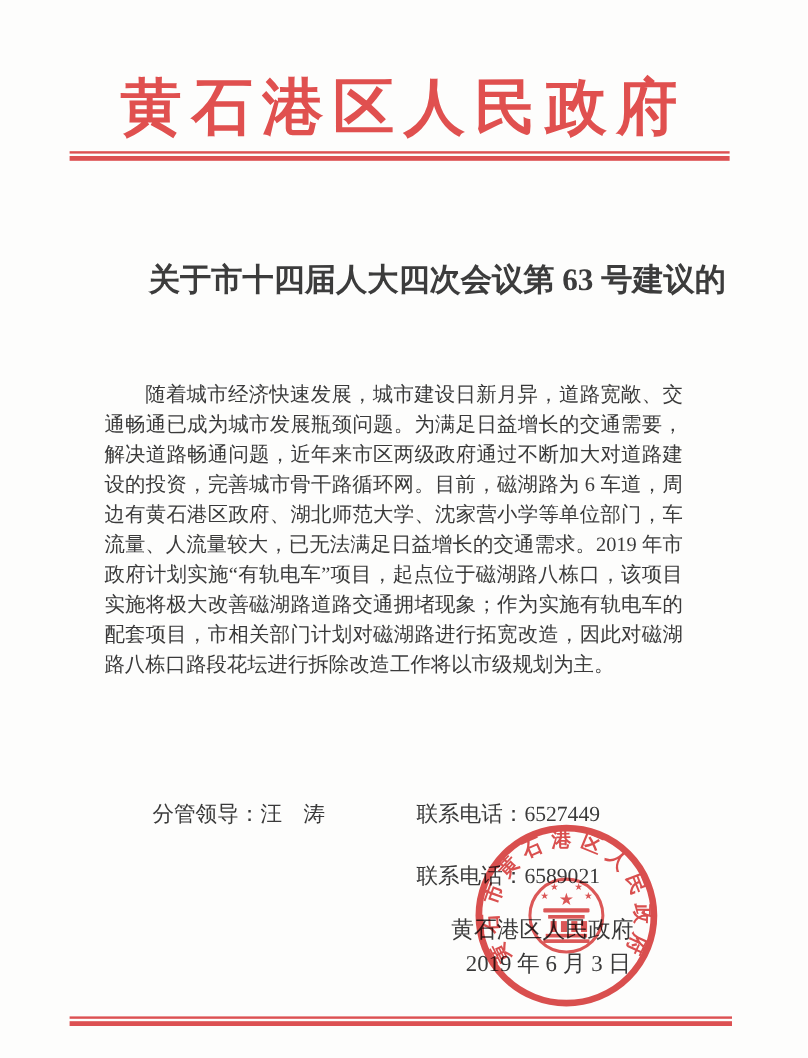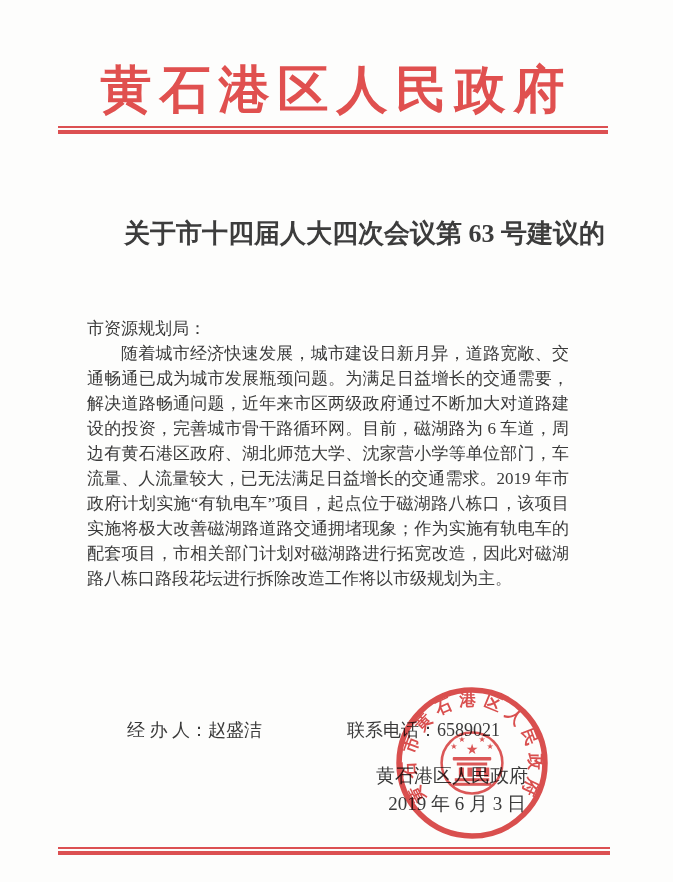--- a/index.html
+++ b/index.html
@@ -75,26 +75,28 @@
 
   <div class="letterhead">黄石港区人民政府</div>
 
   <div class="rule rule-top"></div>
 
   <div class="doc-title">
     <div>关于市十四届人大四次会议第 63 号建议的</div>
   </div>
 
   <div class="body-text">
-    <div>市资源规划局：</div>
     <p>随着城市经济快速发展，城市建设日新月异，道路宽敞、交通畅通已成为城市发展瓶颈问题。为满足日益增长的交通需要，解决道路畅通问题，近年来市区两级政府通过不断加大对道路建设的投资，完善城市骨干路循环网。目前，磁湖路为 6 车道，周边有黄石港区政府、湖北师范大学、沈家营小学等单位部门，车流量、人流量较大，已无法满足日益增长的交通需求。2019 年市政府计划实施“有轨电车”项目，起点位于磁湖路八栋口，该项目实施将极大改善磁湖路道路交通拥堵现象；作为实施有轨电车的配套项目，市相关部门计划对磁湖路进行拓宽改造，因此对磁湖路八栋口路段花坛进行拆除改造工作将以市级规划为主。</p>
   </div>
 
+  <div class="sig-row sig-row-1">
+    <span class="sig-label">分管领导：汪　涛</span>
+    <span class="sig-phone">联系电话：6527449</span>
+  </div>
   <div class="sig-row sig-row-2">
-    <span class="sig-label">经 办 人：赵盛洁</span>
     <span class="sig-phone">联系电话：6589021</span>
   </div>
 
   <div class="signer-org">黄石港区人民政府</div>
   <div class="sign-date">2019 年 6 月 3 日</div>
 
   <svg class="seal" viewBox="0 0 152 152" aria-hidden="true">
     <circle cx="76" cy="76" r="72" fill="none" style="stroke:var(--seal_red)" stroke-width="5.5"></circle>
     <defs>
       <path id="sealArc" d="M 31.1 111.1 A 57 57 0 1 1 120.9 111.1" fill="none"></path>

